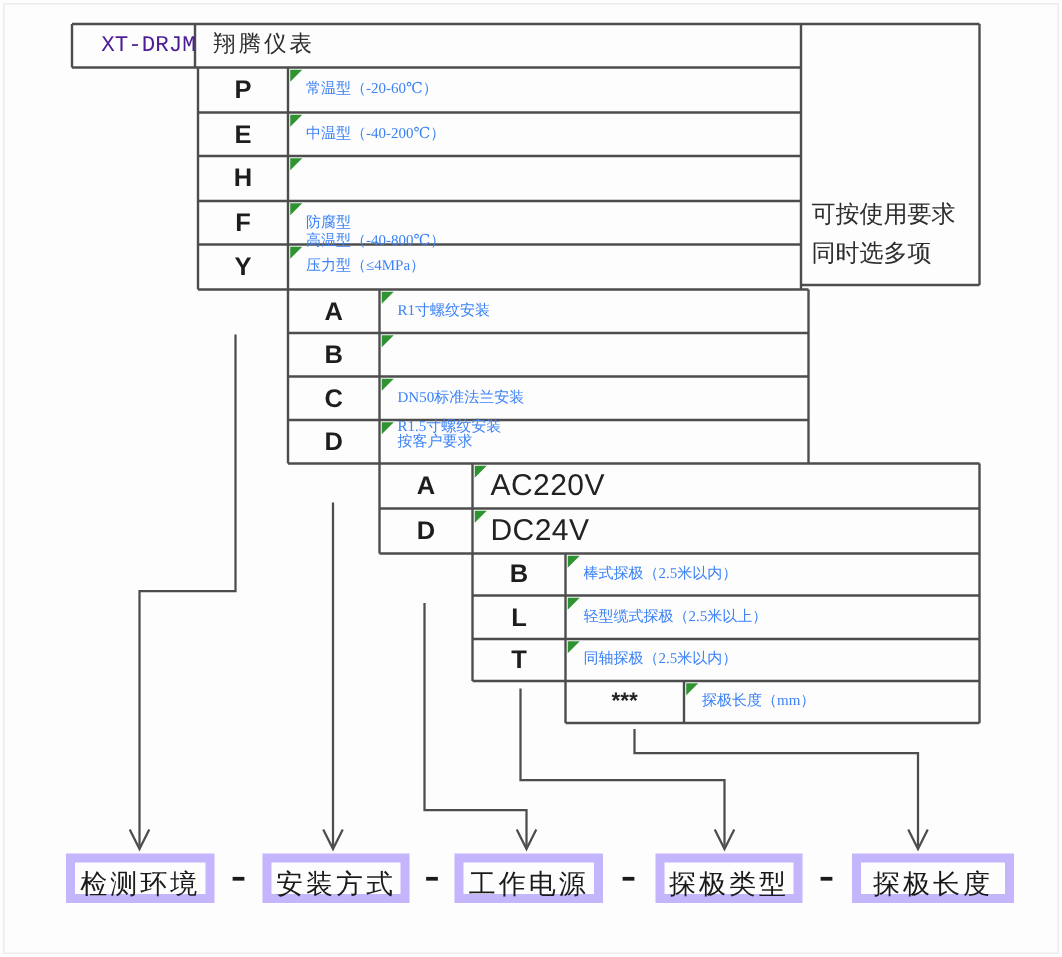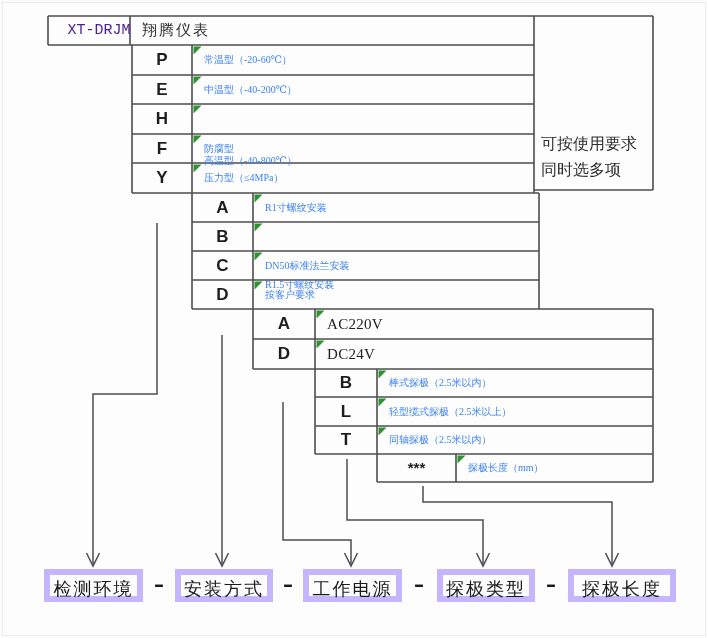--- a/index.html
+++ b/index.html
@@ -9,21 +9,21 @@
   }
   .frame{position:absolute;left:2px;top:2px;right:2px;bottom:2px;border:1px solid #ececec;}
   .overlay{position:absolute;left:0;top:0;}
   .txt{position:absolute;white-space:nowrap;color:#2d2d2d;font-size:15px;}
   .code{
     position:absolute;text-align:center;color:#1d1d1d;
     font-family:"Liberation Sans","DejaVu Sans",sans-serif;
     font-weight:600;font-size:17px;
   }
   .desc{position:absolute;white-space:nowrap;color:#3b82f6;font-size:10px;}
-  .latin{font-family:Liberation Serif, serif;font-size:15px;color:#222;letter-spacing:.3px;}
+  .latin{font-family:Liberation Sans, sans-serif;font-size:20px;color:#222;letter-spacing:.3px;}
   .mono{font-family:"Liberation Mono","DejaVu Sans Mono",monospace;font-size:15px;color:#4c1d95;padding-left:10px;}
   .stars{font-family:"Liberation Sans","DejaVu Sans",sans-serif;font-weight:700;font-size:15px;color:#222;}
   .note{position:absolute;left:541px;top:83px;width:112px;line-height:26px;font-size:16px;color:#2d2d2d;margin-top:48px;}
   .bbox{
     position:absolute;top:569px;height:33px;border:6px solid #c4b5fd;background:#fdfdfd;
     box-sizing:border-box;text-align:center;line-height:29px;font-size:18px;color:#1a1a1a;letter-spacing:2px;
   }
   .dash{
     position:absolute;top:569px;height:33px;width:22px;text-align:center;line-height:31px;
     font-family:"DejaVu Sans",sans-serif;font-weight:700;font-size:20px;color:#1a1a1a;

